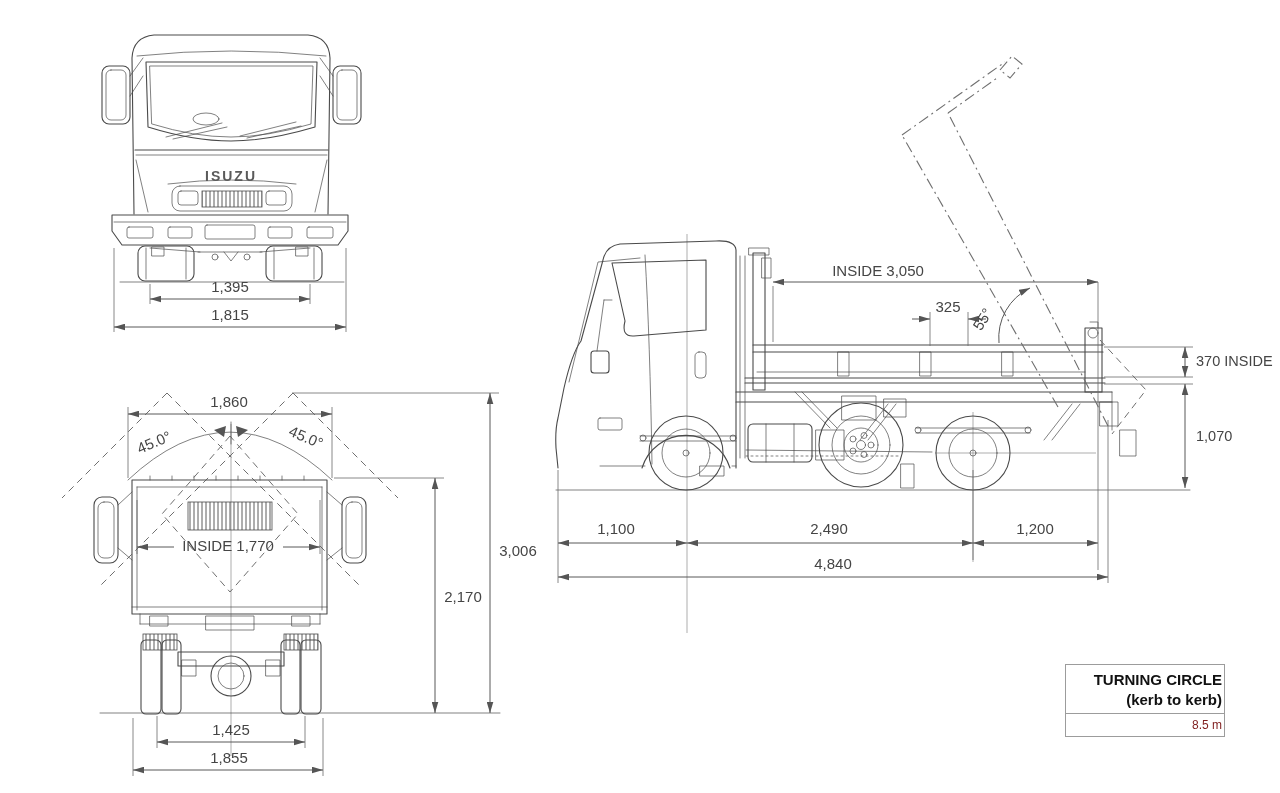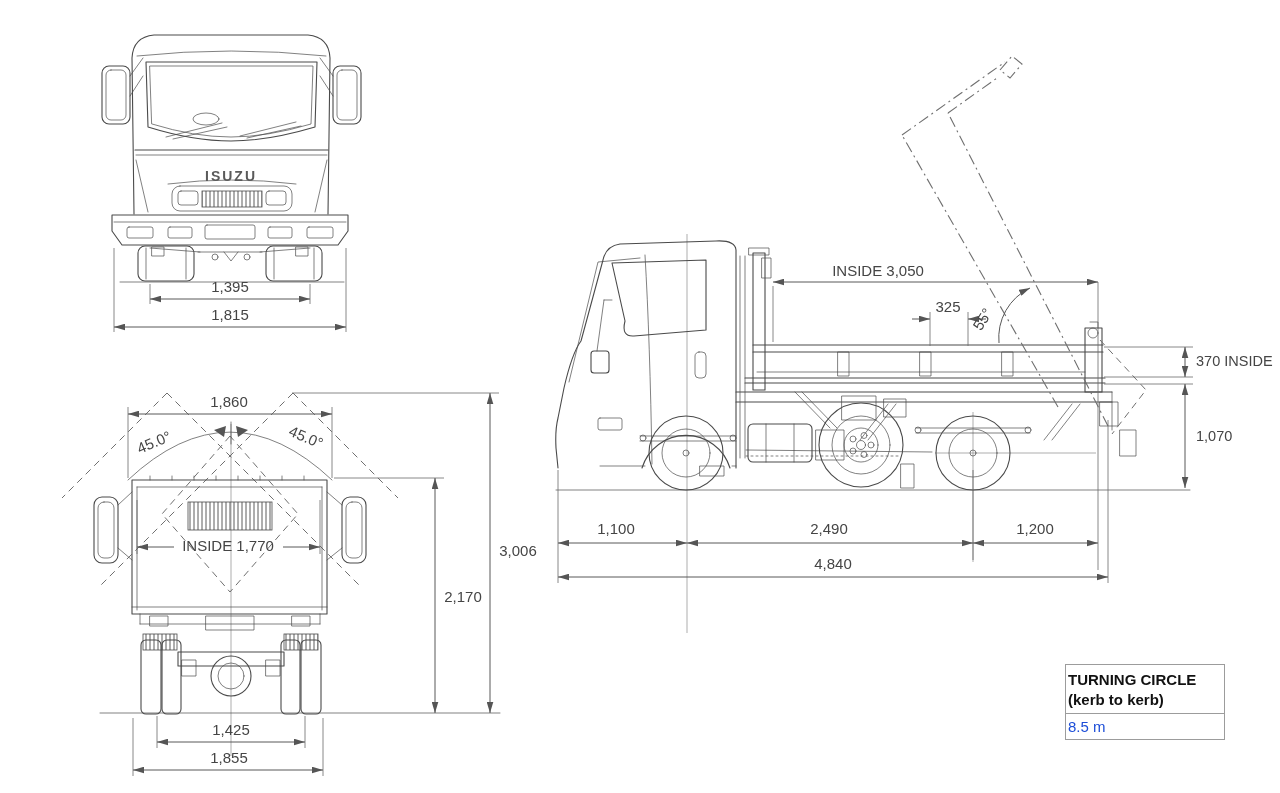--- a/index.html
+++ b/index.html
@@ -11,24 +11,24 @@
   .cl{fill:none;stroke:#8a8a8a;stroke-width:0.7;}
   .dim{fill:none;stroke:#585858;stroke-width:1;}
   .ext{fill:none;stroke:#6a6a6a;stroke-width:0.8;}
   .dash{fill:none;stroke:#6f6f6f;stroke-width:1;stroke-dasharray:7 5;}
   .ddot{fill:none;stroke:#6f6f6f;stroke-width:1.1;stroke-dasharray:11 4 2 4;}
   .lbl{font-family:"Liberation Sans",sans-serif;font-size:15px;fill:#454545;text-anchor:middle;}
   .lblS{font-family:"Liberation Sans",sans-serif;font-size:14.5px;fill:#454545;text-anchor:start;}
   .badge{font-family:"Liberation Sans",sans-serif;font-size:14px;font-weight:bold;fill:#5a5a5a;
          letter-spacing:2px;text-anchor:middle;}
   .tc-box{position:absolute;left:1065px;top:664px;width:158px;border:1px solid #9c9c9c;
-          background:#fff;text-align:left;}
+          background:#fff;text-align:right;}
   .tc-head{border-bottom:1px solid #9c9c9c;padding:5px 2px 4px 2px;font-weight:bold;color:#111;
            font-size:15px;line-height:1.3;}
-  .tc-val{padding:4px 2px;color:#1d4ed8;font-size:15px;}
+  .tc-val{padding:4px 2px;color:#7f1d1d;font-size:12px;}
 </style>
 </head>
 <body>
 
 <div id="stage">
 <svg width="1280" height="793" viewBox="0 0 1280 793">
   <defs>
     <marker id="arr" viewBox="0 0 10 6" refX="10" refY="3" markerWidth="11" markerHeight="7" markerUnits="userSpaceOnUse" orient="auto-start-reverse">
       <path d="M0,0 L10,3 L0,6 Z" fill="#555"></path>
     </marker>

